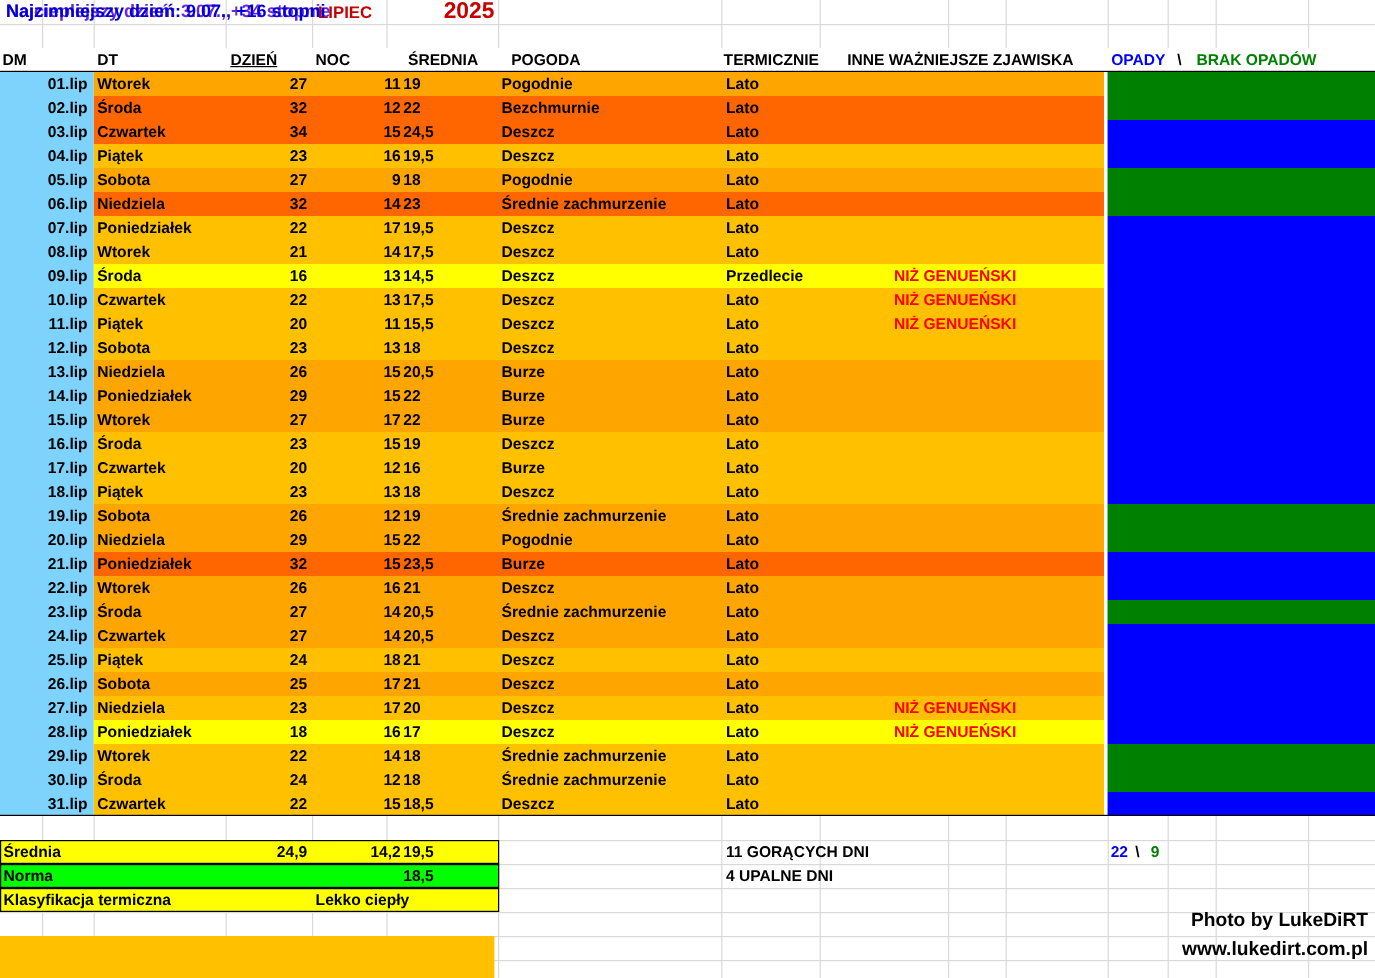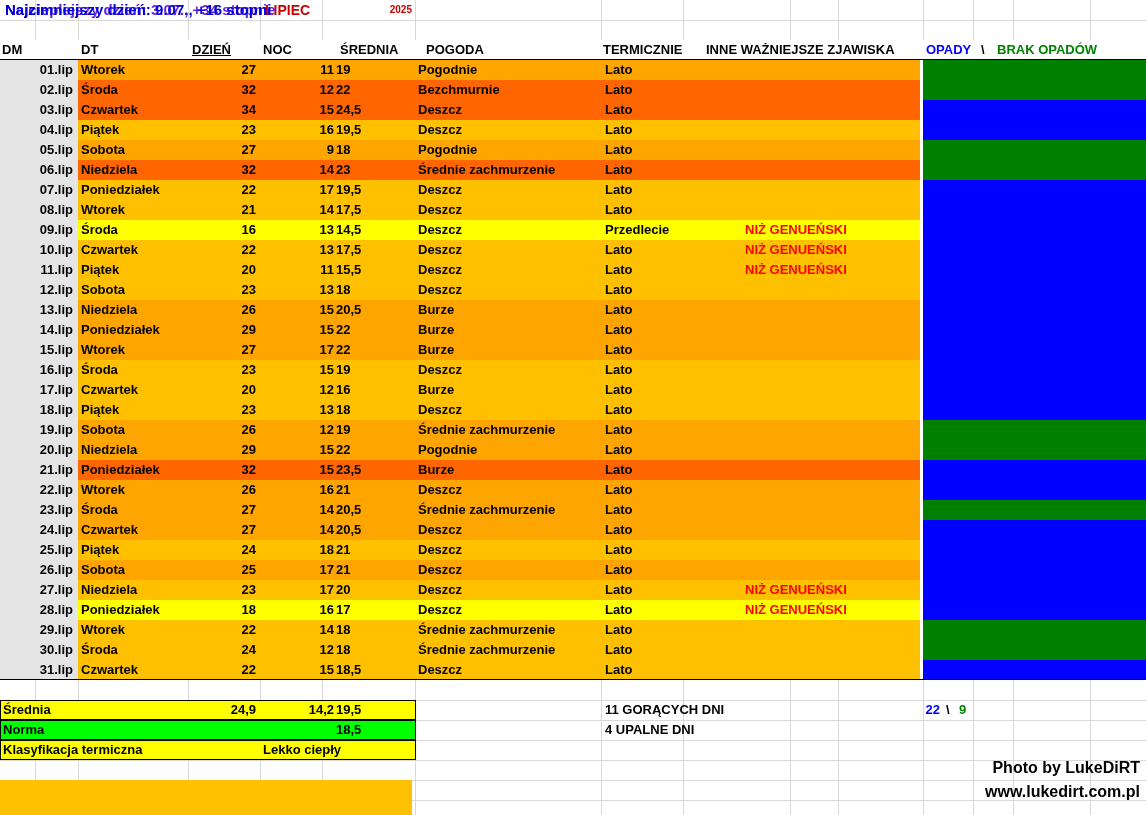--- a/index.html
+++ b/index.html
@@ -7,29 +7,29 @@
     position:relative;width:1146px;height:815px;background:#ffffff;
     font-family:"Liberation Sans","DejaVu Sans",sans-serif;
     font-weight:700;font-size:13px;color:#000;overflow:hidden;
   }
   .sheet span{position:absolute;top:0;height:20px;line-height:20px;white-space:nowrap;}
   .grid div{position:absolute;background:#d9d9d9;}
   .blackline{position:absolute;left:0;width:1146px;height:1px;background:#000;}
   
   .titlerow{position:absolute;top:0;left:0;width:1146px;height:20px;}
   .t-month{left:265px;font-size:14px;}
-  .t-year{left:340px;width:72px;text-align:right;font-size:10px;}
+  .t-year{left:340px;width:72px;text-align:right;font-size:19px;}
   
   .hdr{position:absolute;top:40px;left:0;width:1146px;height:20px;background:#fff;}
   .h-dm{left:2px;}.h-dt{left:81px;}.h-day{left:192px;text-decoration:underline;}.h-noc{left:263px;}
   .h-avg{left:340px;}.h-pog{left:398px;margin-left:28px;}.h-term{left:603px;}.h-oth{left:706px;}
   .h-op{left:926px;}.h-sl{left:981px;}.h-bo{left:997px;}
   
   .row{position:absolute;left:0;width:1146px;height:20px;}
-  .c-dm{left:0;width:78px;text-align:right;padding-right:5px;box-sizing:border-box;background:#e5e5e5;}
+  .c-dm{left:0;width:78px;text-align:right;padding-right:5px;box-sizing:border-box;background:#7dd3fc;}
   .c-main{left:78px;width:842px;}
   .c-dt{left:81px;}
   .c-day{left:190px;width:66px;text-align:right;}
   .c-noc{left:258px;width:76px;text-align:right;}
   .c-avg{left:336px;width:76px;}
   .c-pog{left:418px;}
   .c-term{left:605px;}
   .c-oth{left:745px;color:#FF0000;}
   .c-prec{left:923px;width:223px;}
   

